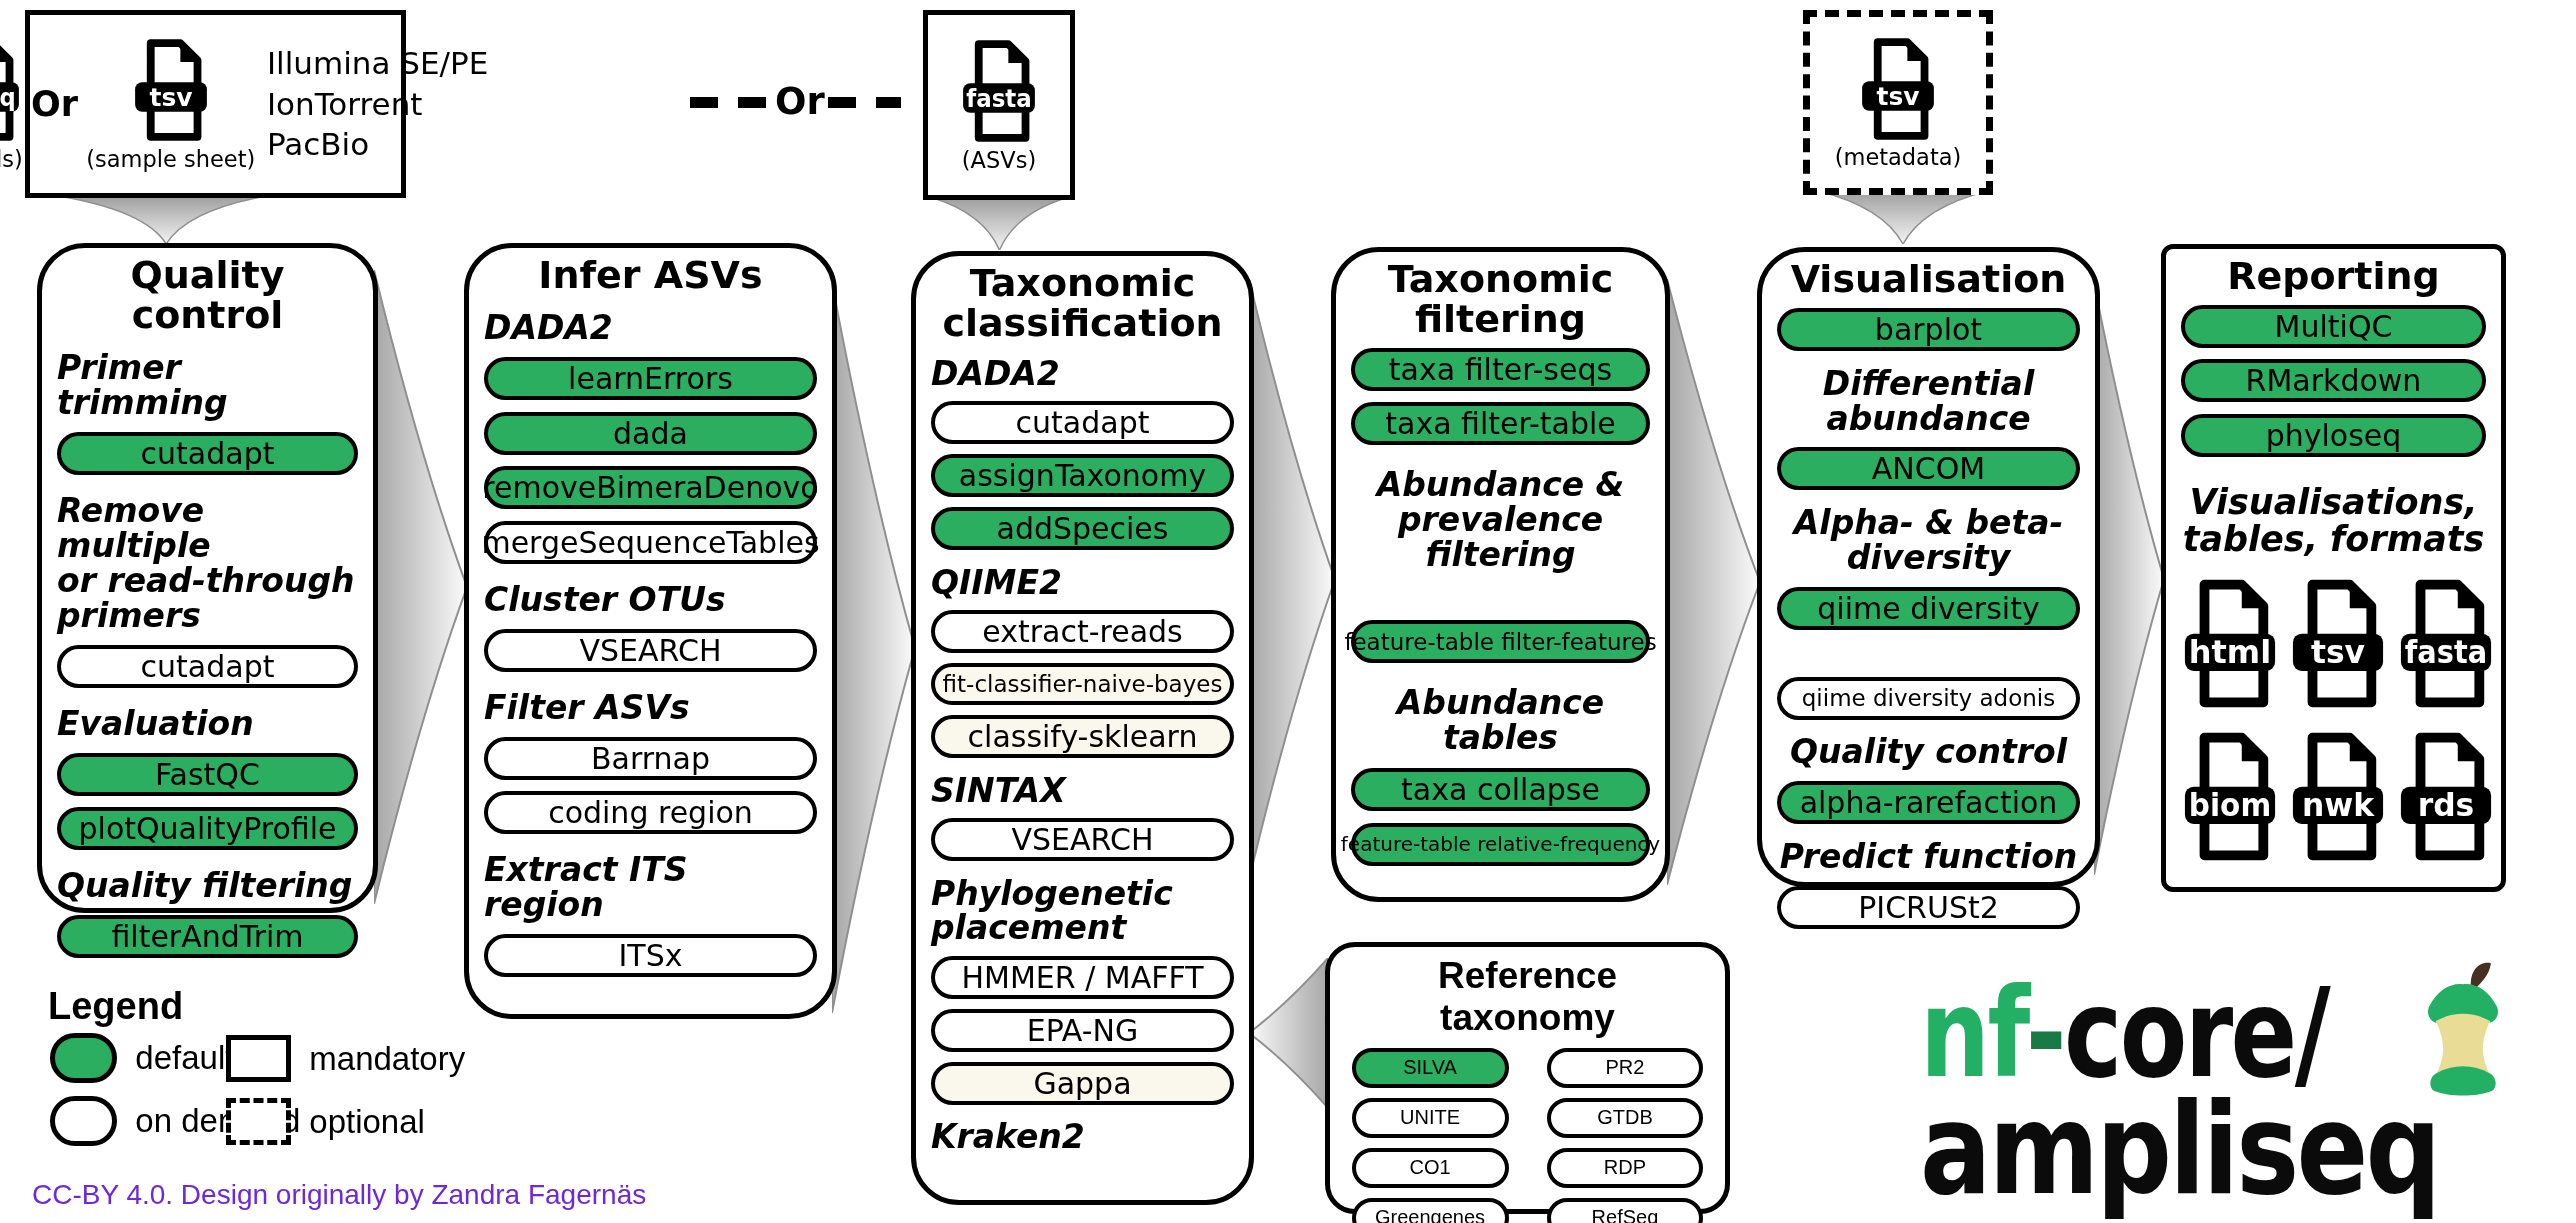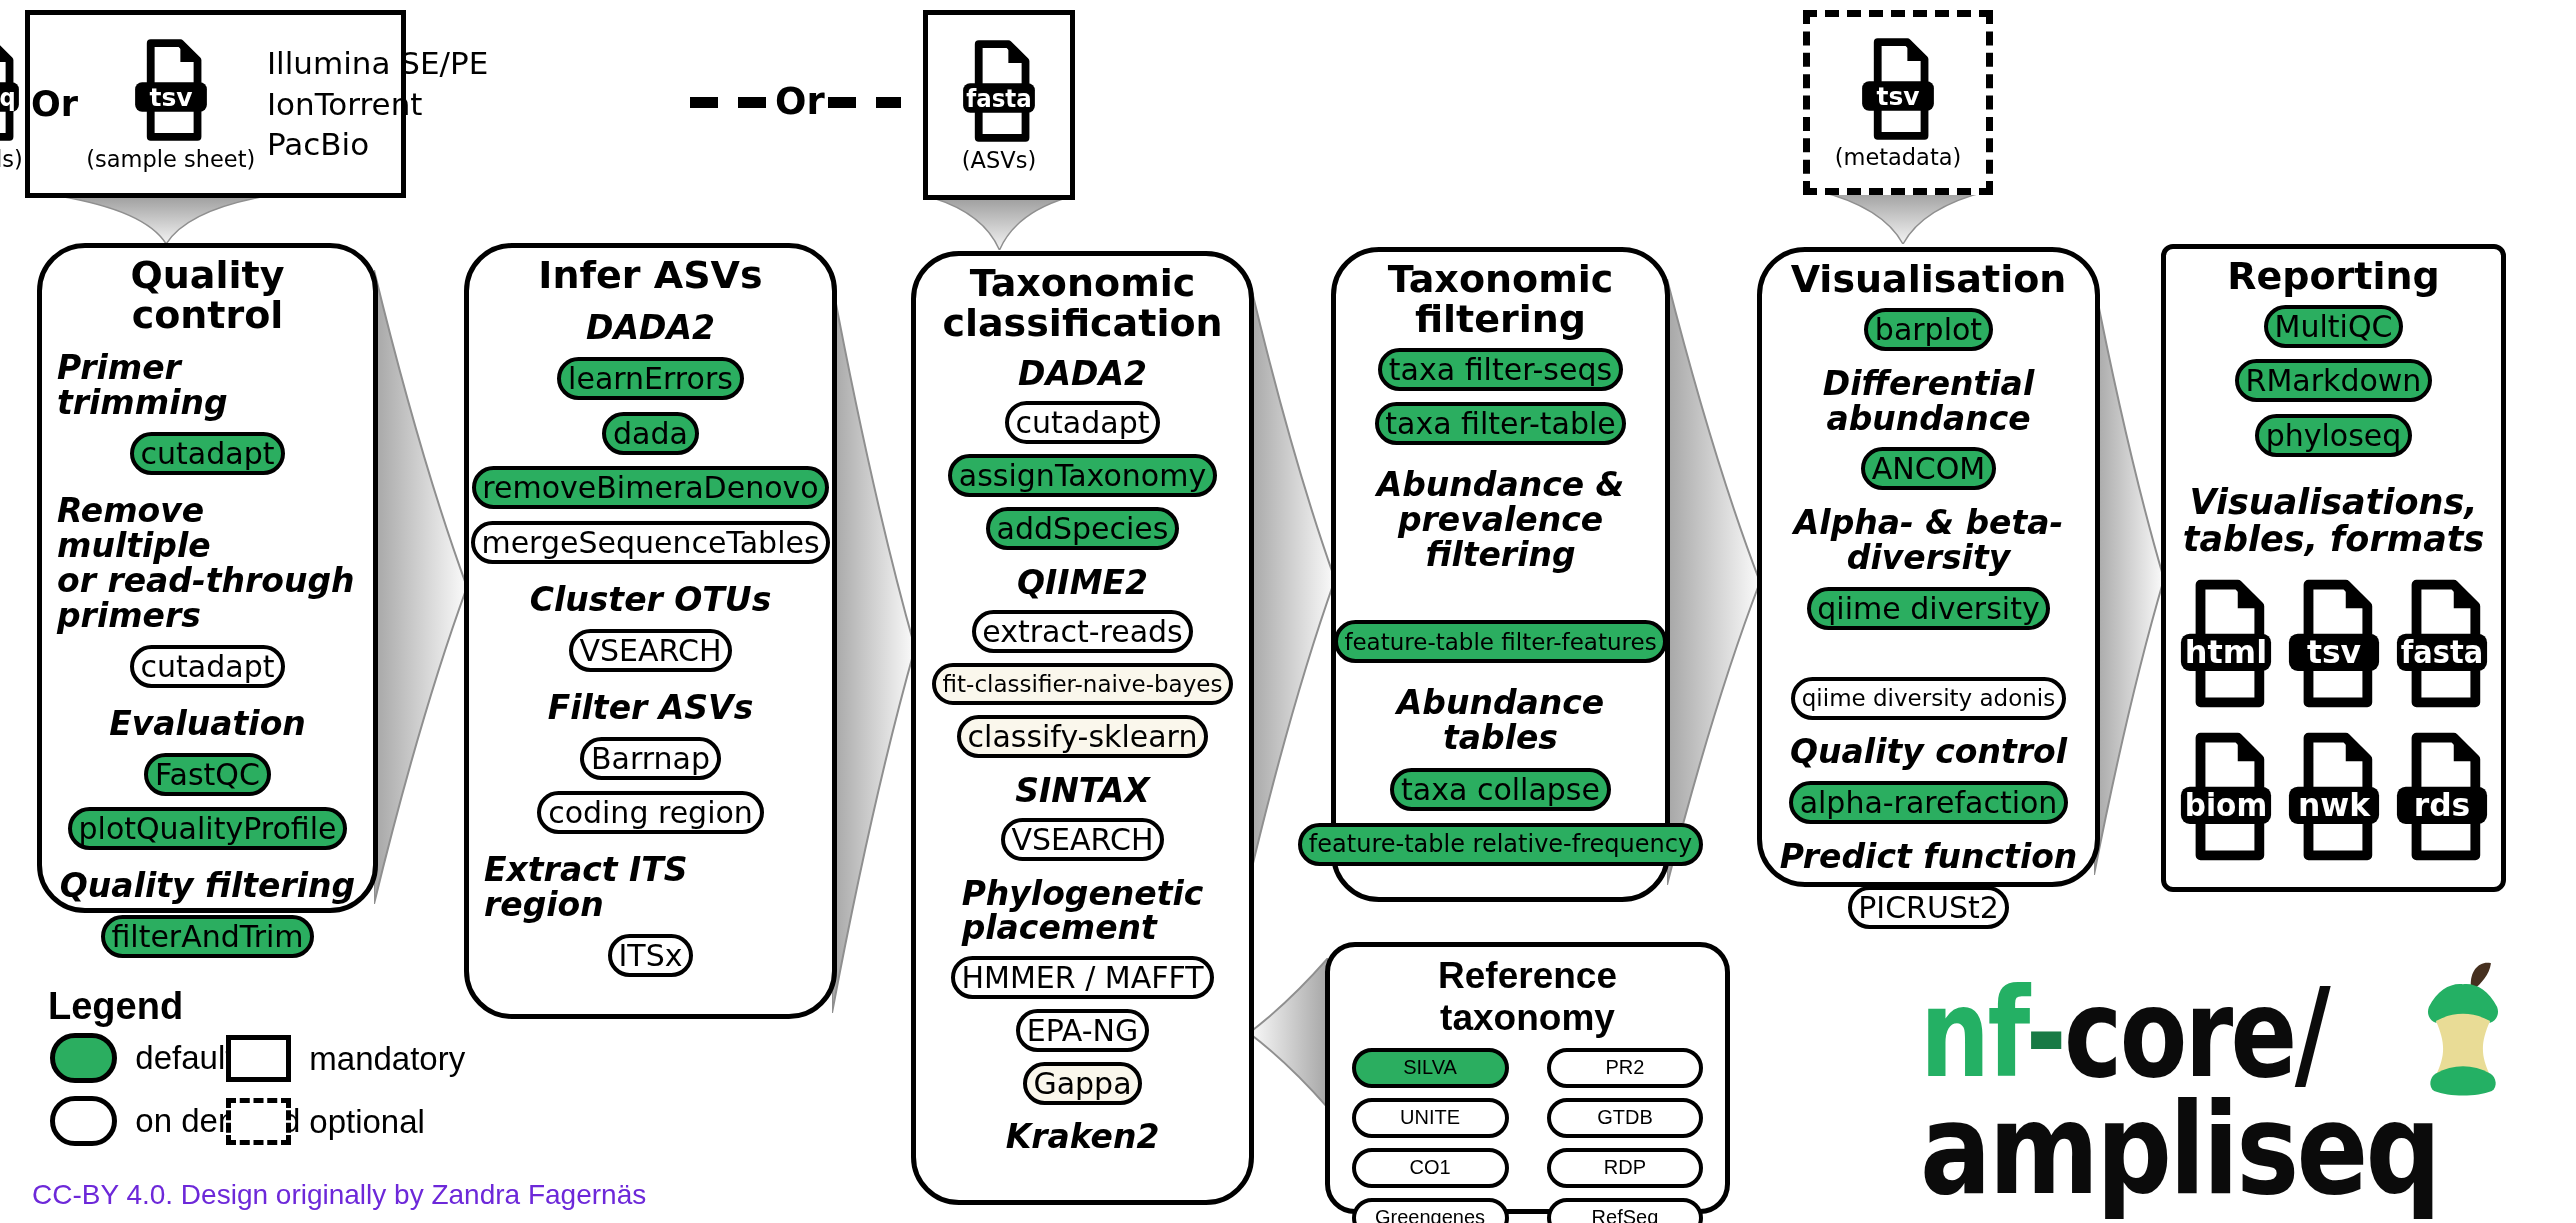--- a/index.html
+++ b/index.html
@@ -16,32 +16,32 @@
   .file-block{display:flex;flex-direction:column;align-items:center;}
   .file-caption{font-family:"DejaVu Sans","Liberation Sans",sans-serif;
                 font-size:22.5px;margin-top:1.7px;white-space:nowrap;}
   .or-big{font-weight:bold;font-size:35px;padding:0 8.3px;}
   .platforms{font-size:31px;line-height:1.32;text-align:left;margin-left:11.6px;white-space:nowrap;}
   .dash-line{height:10.8px;background:repeating-linear-gradient(90deg,#000 0 28px,transparent 28px 48px);}
   .or-mid{font-weight:bold;font-size:37px;}
 
   
   .flow-col{position:absolute;background:#fff;border:5.8px solid #000;border-radius:48px;
-            padding:6.7px 15px;display:flex;flex-direction:column;z-index:2;box-sizing:border-box;align-items:center;}
+            padding:6.7px 15px;display:flex;flex-direction:column;z-index:2;box-sizing:border-box;}
   .flow-col.square{border-radius:12px;}
   .col-title{font-weight:bold;font-size:38px;line-height:1.05;text-align:center;margin:1.7px 0 1.7px;}
   .section-heading{font-weight:bold;font-size:33px;line-height:1.06;margin:13.3px 0 5px;text-align:left;font-style:italic;}
   .flow-col.center-heads .section-heading{text-align:center;}
   .pill{border:4.2px solid #000;border-radius:33px;min-height:43px;display:flex;align-items:center;
         justify-content:center;font-size:30px;margin:5.8px 0;padding:0 6.7px;background:#fff;
         white-space:nowrap;box-sizing:border-box;}
   .pill.default{background:var(--green,#2BAE60);}
   .pill.cream{background:var(--cream,#FAF7EC);}
   .pill.small{font-size:23px;margin-top:41px;}
-  .pill.xsmall{font-size:24px;}
+  .pill.xsmall{font-size:20px;}
   .c3 .pill{margin:5px 0;min-height:42px;}
   .c3 .section-heading{margin:10.8px 0 4.2px;}
   .c4 .section-heading{margin:16.6px 0 6.7px;}
   .c5 .section-heading{margin:10px 0 5px;}
   .c6 .section-heading{margin:21.6px 0 3.3px;font-size:35px;}
 
   
   .formats-grid{display:grid;grid-template-columns:repeat(3,1fr);column-gap:10px;row-gap:21.6px;
                 margin-top:16.6px;justify-items:center;}
 

